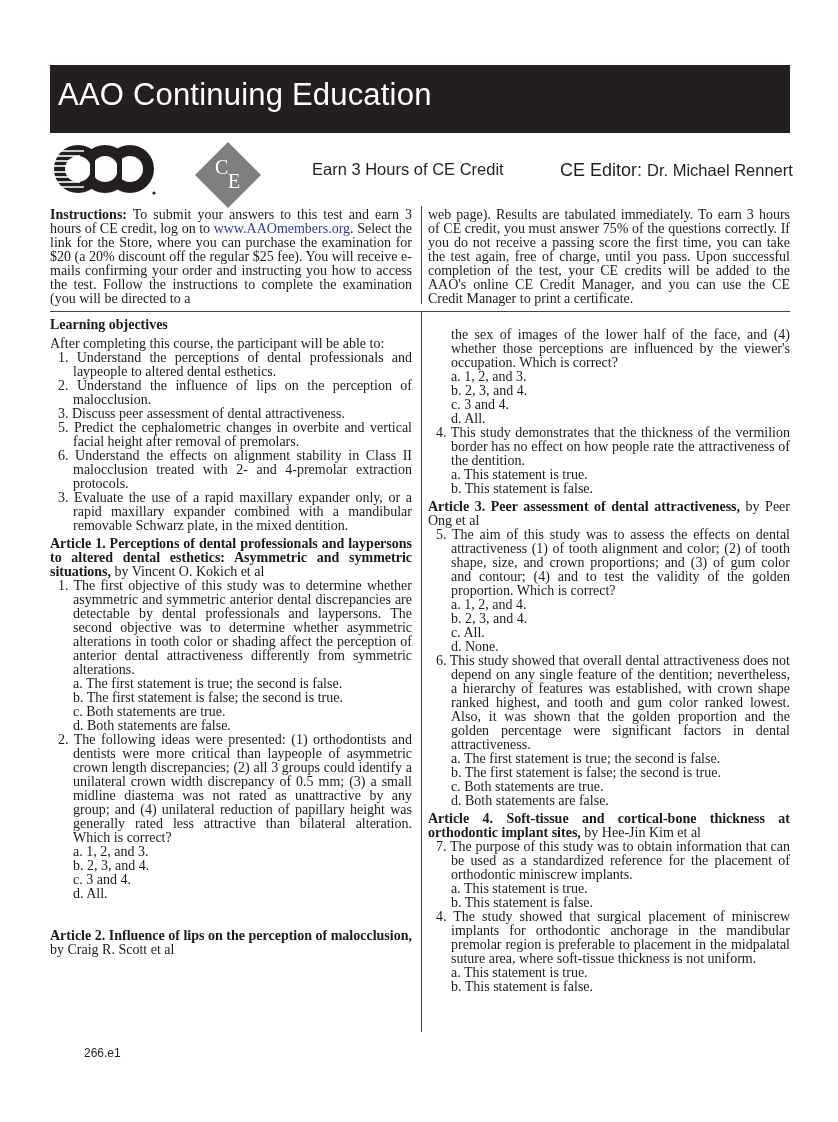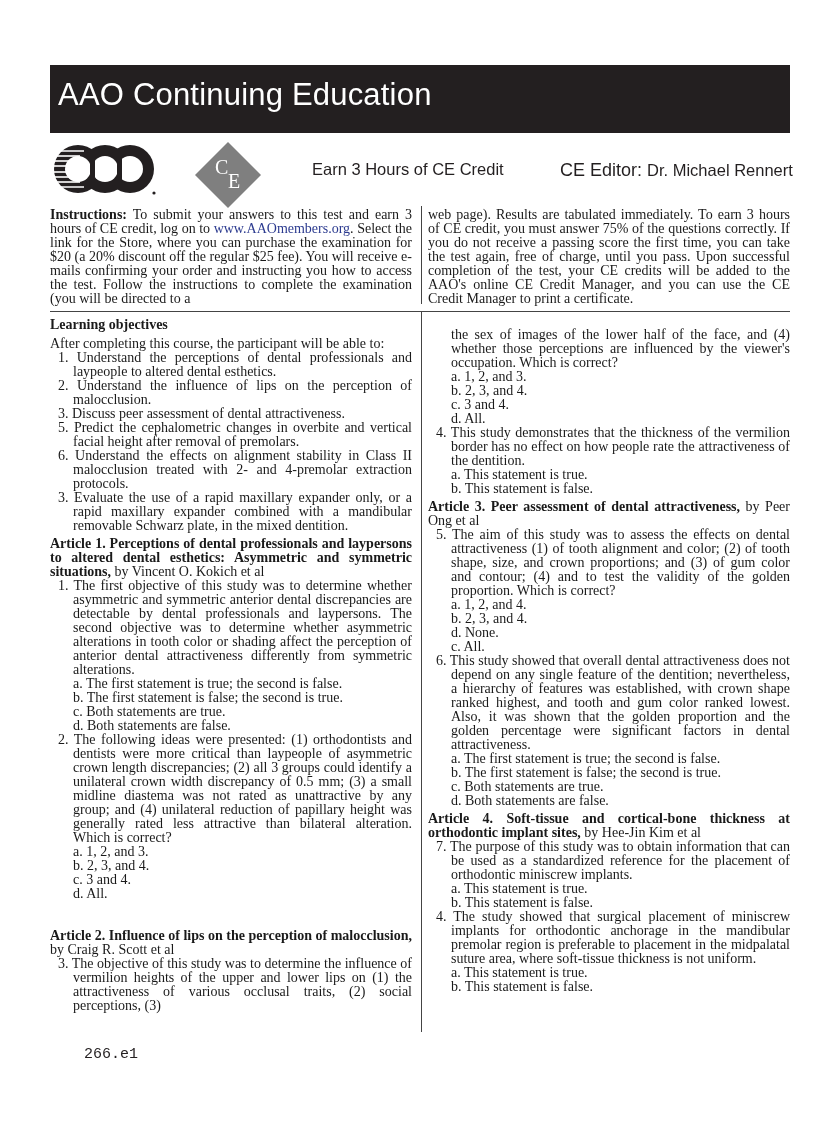--- a/index.html
+++ b/index.html
@@ -30,22 +30,22 @@
 
   .b { font-weight: bold; }
   .link { color: #2b3a8f; }
   .sec-title { font-weight: bold; margin: 0 0 5px 0; }
   .intro { margin: 0; }
   .ol-item { padding-left: 23px; text-indent: -15px; margin: 0; }
   .q { padding-left: 23px; text-indent: -15px; margin: 0; }
   .opt { padding-left: 23px; margin: 0; text-align: left; }
   .art { margin: 4px 0 0 0; }
   .art-gap { margin-top: 28px; }
-  .page-num { position: absolute; left: 84px; top: 1046px; font-family: Liberation Mono, monospace;
-              font-size: 15px; color: #231f20; }
+  .page-num { position: absolute; left: 84px; top: 1046px; font-family: Liberation Sans, sans-serif;
+              font-size: 12px; color: #231f20; }
 </style>
 </head>
 <body>
 
 <div class="header-bar">
   <div class="header-title">AAO Continuing Education</div>
 </div>
 
 <svg class="logo-aao" viewBox="0 0 108 55">
   <g fill="#231f20">
@@ -111,39 +111,38 @@
   <p class="opt">b. The first statement is false; the second is true.</p>
   <p class="opt">c. Both statements are true.</p>
   <p class="opt">d. Both statements are false.</p>
   <p class="q">2. The following ideas were presented: (1) orthodontists and dentists were more critical than laypeople of asymmetric crown length discrepancies; (2) all 3 groups could identify a unilateral crown width discrepancy of 0.5 mm; (3) a small midline diastema was not rated as unattractive by any group; and (4) unilateral reduction of papillary height was generally rated less attractive than bilateral alteration. Which is correct?</p>
   <p class="opt">a. 1, 2, and 3.</p>
   <p class="opt">b. 2, 3, and 4.</p>
   <p class="opt">c. 3 and 4.</p>
   <p class="opt">d. All.</p>
 
   <p class="art art-gap"><span class="b">Article 2. Influence of lips on the perception of malocclusion,</span><span> by Craig R. Scott et al</span></p>
-  <p class="q">3. The objective of this study was to determine the influence of vermilion heights of the upper and lower lips on (1) the attractiveness of various occlusal traits, (2) social perceptions, (3)</p>
 </div>
 
 <div class="col main-right">
   <p class="opt" style="text-align: justify;">the sex of images of the lower half of the face, and (4) whether those perceptions are influenced by the viewer's occupation. Which is correct?</p>
   <p class="opt">a. 1, 2, and 3.</p>
   <p class="opt">b. 2, 3, and 4.</p>
   <p class="opt">c. 3 and 4.</p>
   <p class="opt">d. All.</p>
   <p class="q">4. This study demonstrates that the thickness of the vermilion border has no effect on how people rate the attractiveness of the dentition.</p>
   <p class="opt">a. This statement is true.</p>
   <p class="opt">b. This statement is false.</p>
 
   <p class="art"><span class="b">Article 3. Peer assessment of dental attractiveness,</span><span> by Peer Ong et al</span></p>
   <p class="q">5. The aim of this study was to assess the effects on dental attractiveness (1) of tooth alignment and color; (2) of tooth shape, size, and crown proportions; and (3) of gum color and contour; (4) and to test the validity of the golden proportion. Which is correct?</p>
   <p class="opt">a. 1, 2, and 4.</p>
   <p class="opt">b. 2, 3, and 4.</p>
+  <p class="opt">c. All.</p>
   <p class="opt">d. None.</p>
-  <p class="opt">c. All.</p>
   <p class="q">6. This study showed that overall dental attractiveness does not depend on any single feature of the dentition; nevertheless, a hierarchy of features was established, with crown shape ranked highest, and tooth and gum color ranked lowest. Also, it was shown that the golden proportion and the golden percentage were significant factors in dental attractiveness.</p>
   <p class="opt">a. The first statement is true; the second is false.</p>
   <p class="opt">b. The first statement is false; the second is true.</p>
   <p class="opt">c. Both statements are true.</p>
   <p class="opt">d. Both statements are false.</p>
 
   <p class="art"><span class="b">Article 4. Soft-tissue and cortical-bone thickness at orthodontic implant sites,</span><span> by Hee-Jin Kim et al</span></p>
   <p class="q">7. The purpose of this study was to obtain information that can be used as a standardized reference for the placement of orthodontic miniscrew implants.</p>
   <p class="opt">a. This statement is true.</p>
   <p class="opt">b. This statement is false.</p>

